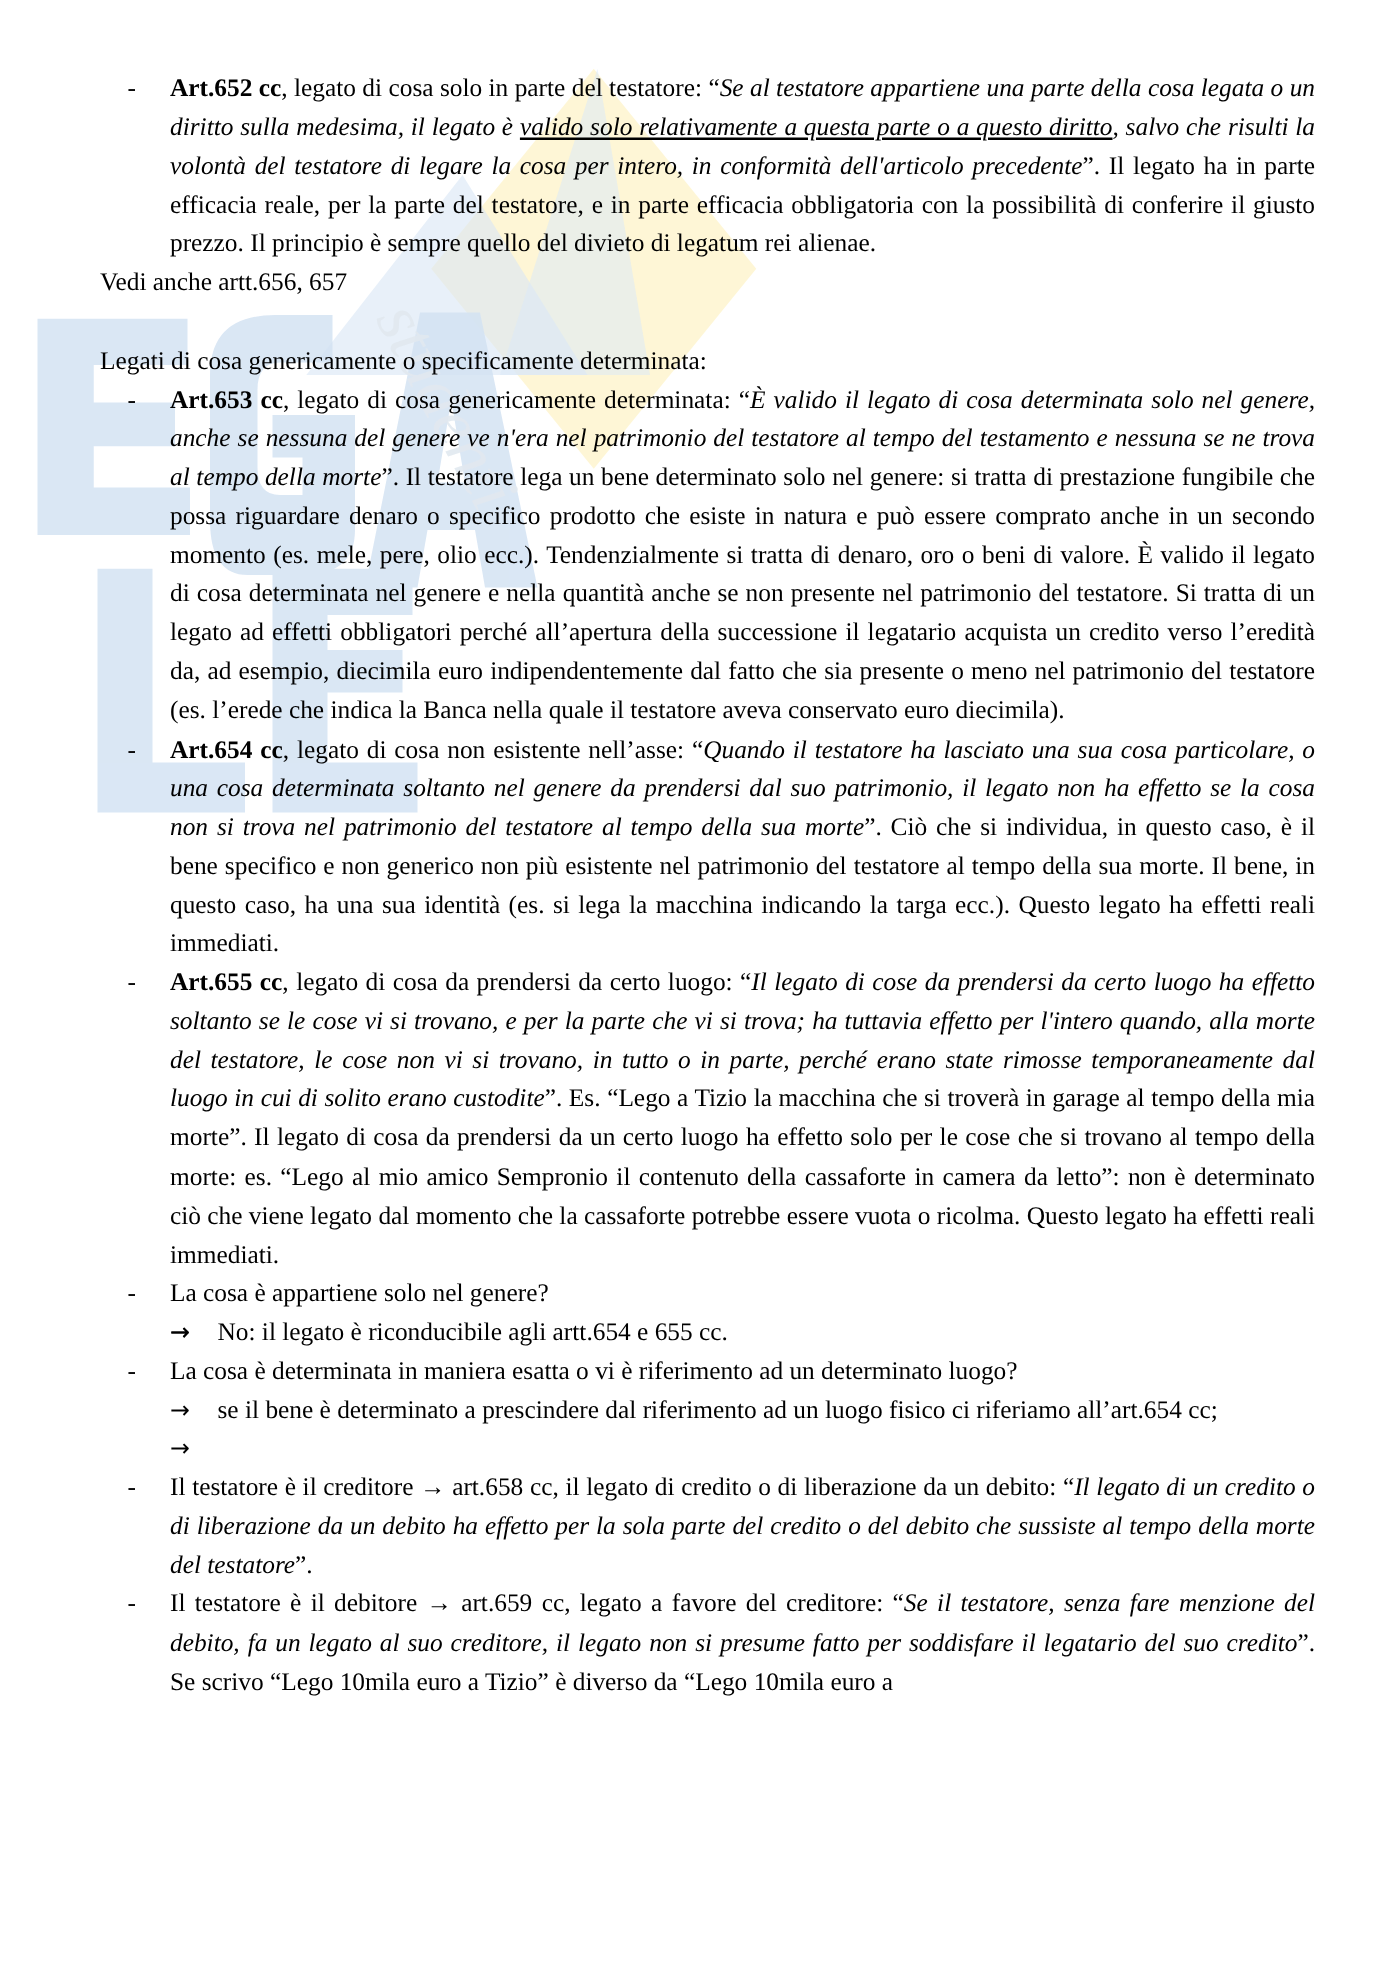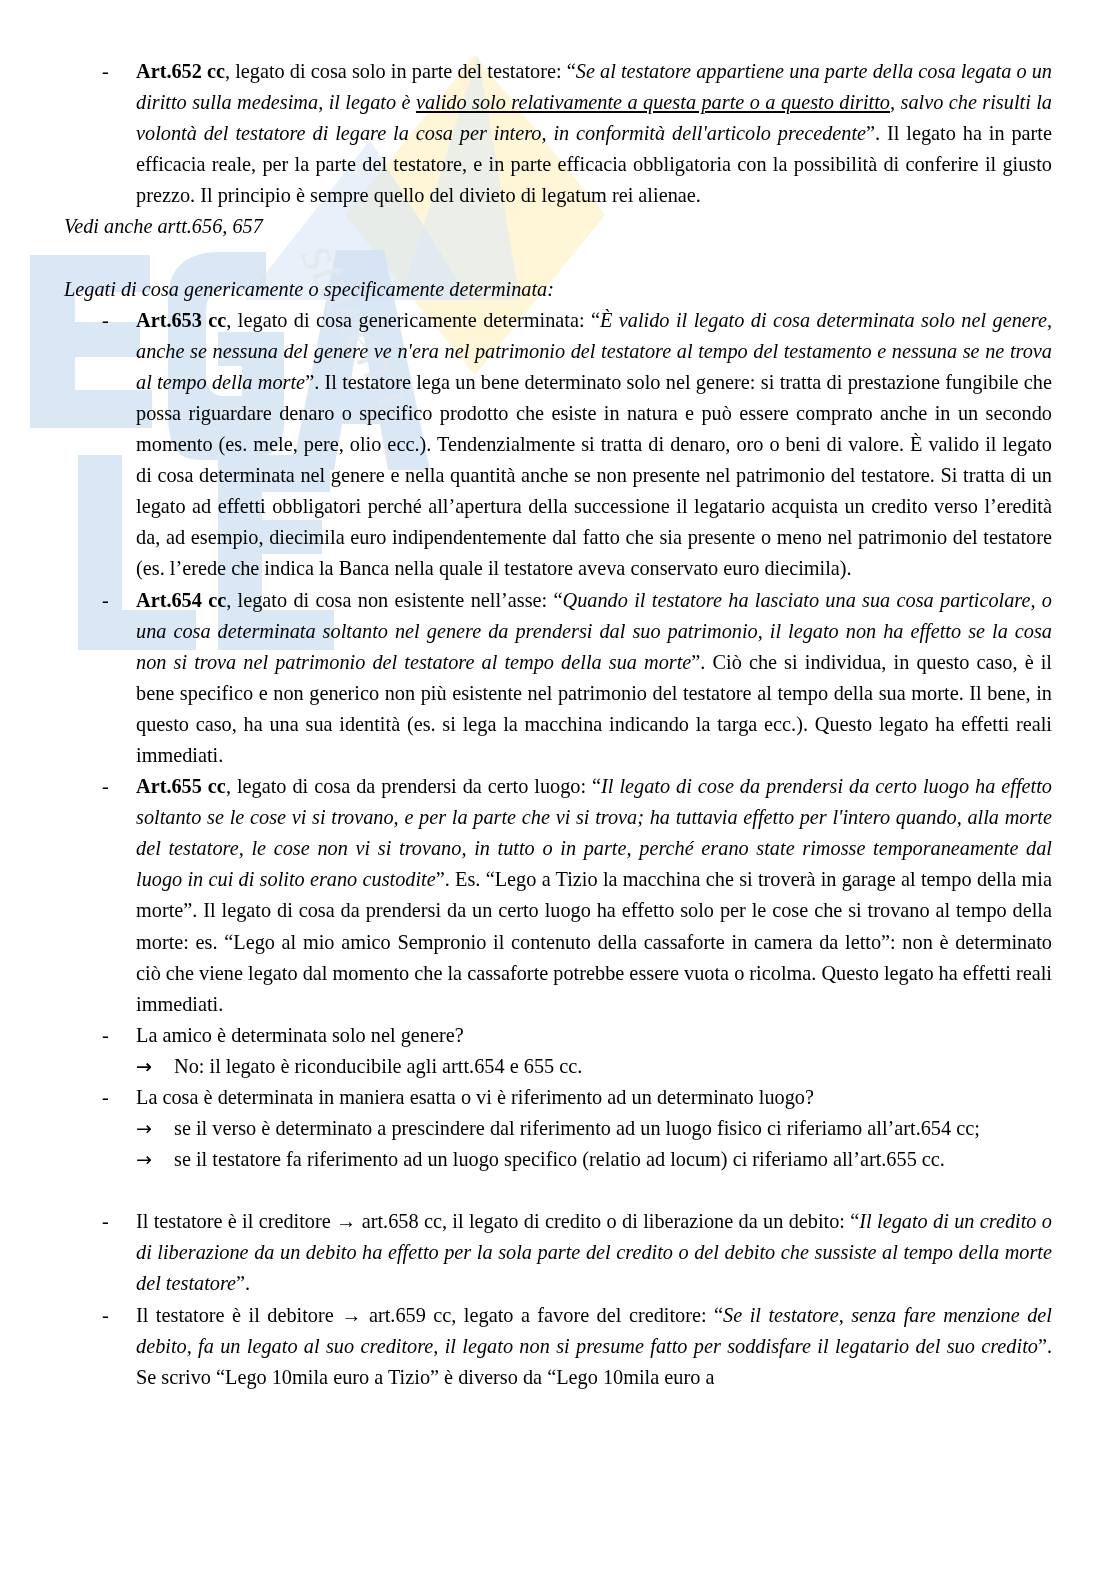--- a/index.html
+++ b/index.html
@@ -38,21 +38,21 @@
     font-size: 20.3px;
     line-height: 31.1px;
   }
 
   p {
     margin: 0;
     text-align: justify;
     text-justify: inter-word;
   }
 
-  .flush { margin-left: 0; font-style: italic; }
+  .flush { margin-left: 16px; }
 
   
   .li {
     position: relative;
     padding-left: 72px;
     text-align: justify;
   }
   .li > .dash {
     position: absolute;
     left: 38px;
@@ -145,37 +145,37 @@
     <p class="li">
       <span class="dash">-</span><b>Art.654 cc</b><span>, legato di cosa non esistente nell’asse: “</span><i>Quando il testatore ha lasciato una sua cosa particolare, o una cosa determinata soltanto nel genere da prendersi dal suo patrimonio, il legato non ha effetto se la cosa non si trova nel patrimonio del testatore al tempo della sua morte</i><span>”. Ciò che si individua, in questo caso, è il bene specifico e non generico non più esistente nel patrimonio del testatore al tempo della sua morte. Il bene, in questo caso, ha una sua identità (es. si lega la macchina indicando la targa ecc.). Questo legato ha effetti reali immediati.</span>
     </p>
 
     <p class="li">
       <span class="dash">-</span><b>Art.655 cc</b><span>, legato di cosa da prendersi da certo luogo: “</span><i>Il legato di cose da prendersi da certo luogo ha effetto soltanto se le cose vi si trovano, e per la parte che vi si trova; ha tuttavia effetto per l'intero quando, alla morte del testatore, le cose non vi si trovano, in tutto o in parte, perché erano state rimosse temporaneamente dal luogo in cui di solito erano custodite</i><span>”. Es. “Lego a Tizio la macchina che si troverà in garage al tempo della mia morte”. Il legato di cosa da prendersi da un certo luogo ha effetto solo per le cose che si trovano al tempo della morte: es. “Lego al mio amico Sempronio il contenuto della cassaforte in camera da letto”: non è determinato ciò che viene legato dal momento che la cassaforte potrebbe essere vuota o ricolma. Questo legato ha effetti reali immediati.</span>
     </p>
 
 
     <p class="li2">
-      <span class="dash">-</span><span>La amico è determinata solo nel genere?</span>
+      <span class="dash">-</span><span>La cosa è appartiene solo nel genere?</span>
     </p>
     <p class="arrow-line">
       <span class="arrow">→</span>
     </p>
     <p class="arrow-line">
       <span class="arrow">→</span><span>No: il legato è riconducibile agli artt.654 e 655 cc.</span>
     </p>
 
     <p class="li2">
       <span class="dash">-</span><span>La cosa è determinata in maniera esatta o vi è riferimento ad un determinato luogo?</span>
     </p>
     <p class="arrow-line justify">
-      <span class="arrow">→</span><span>se il verso è determinato a prescindere dal riferimento ad un luogo fisico ci riferiamo all’art.654 cc;</span>
+      <span class="arrow">→</span><span>se il bene è determinato a prescindere dal riferimento ad un luogo fisico ci riferiamo all’art.654 cc;</span>
     </p>
     <p class="arrow-line">
-      <span class="arrow">→</span><span>se il testatore fa riferimento ad un luogo specifico (relatio ad locum) ci riferiamo all’art.655 cc.</span>
+      <span class="arrow">→</span>
     </p>
 
     <div class="gap"></div>
 
 
     <p class="li">
       <span class="dash">-</span><span>Il testatore è il creditore </span><span>→</span><span> art.658 cc, il legato di credito o di liberazione da un debito: “</span><i>Il legato di un credito o di liberazione da un debito ha effetto per la sola parte del credito o del debito che sussiste al tempo della morte del testatore</i><span>”.</span>
     </p>
 
     <p class="li">

